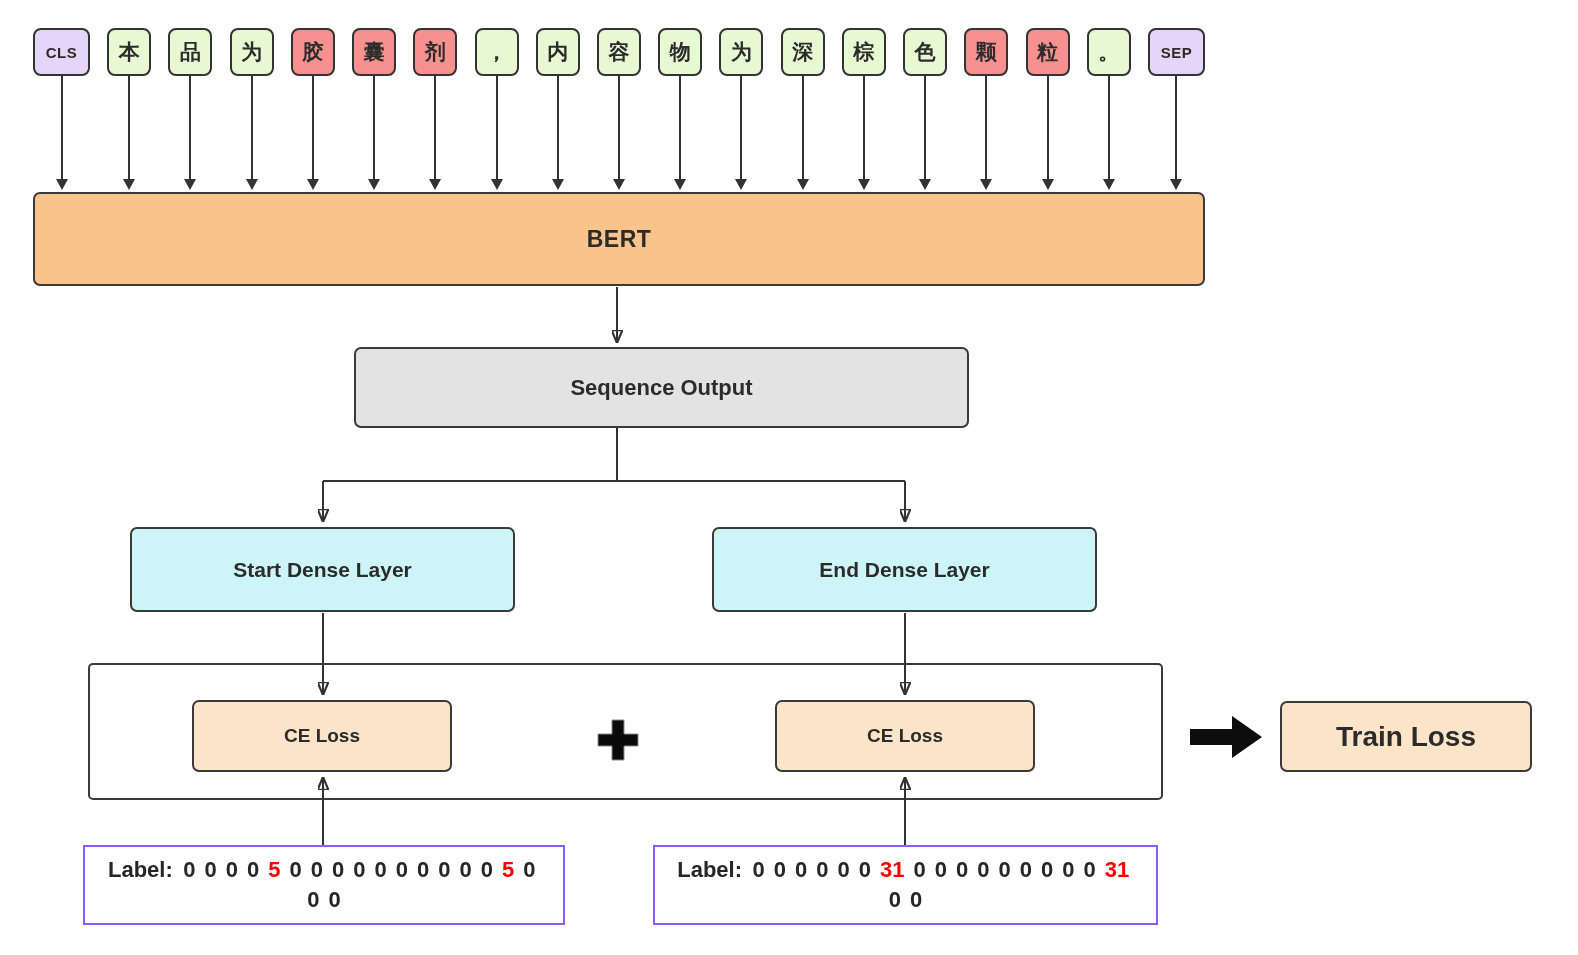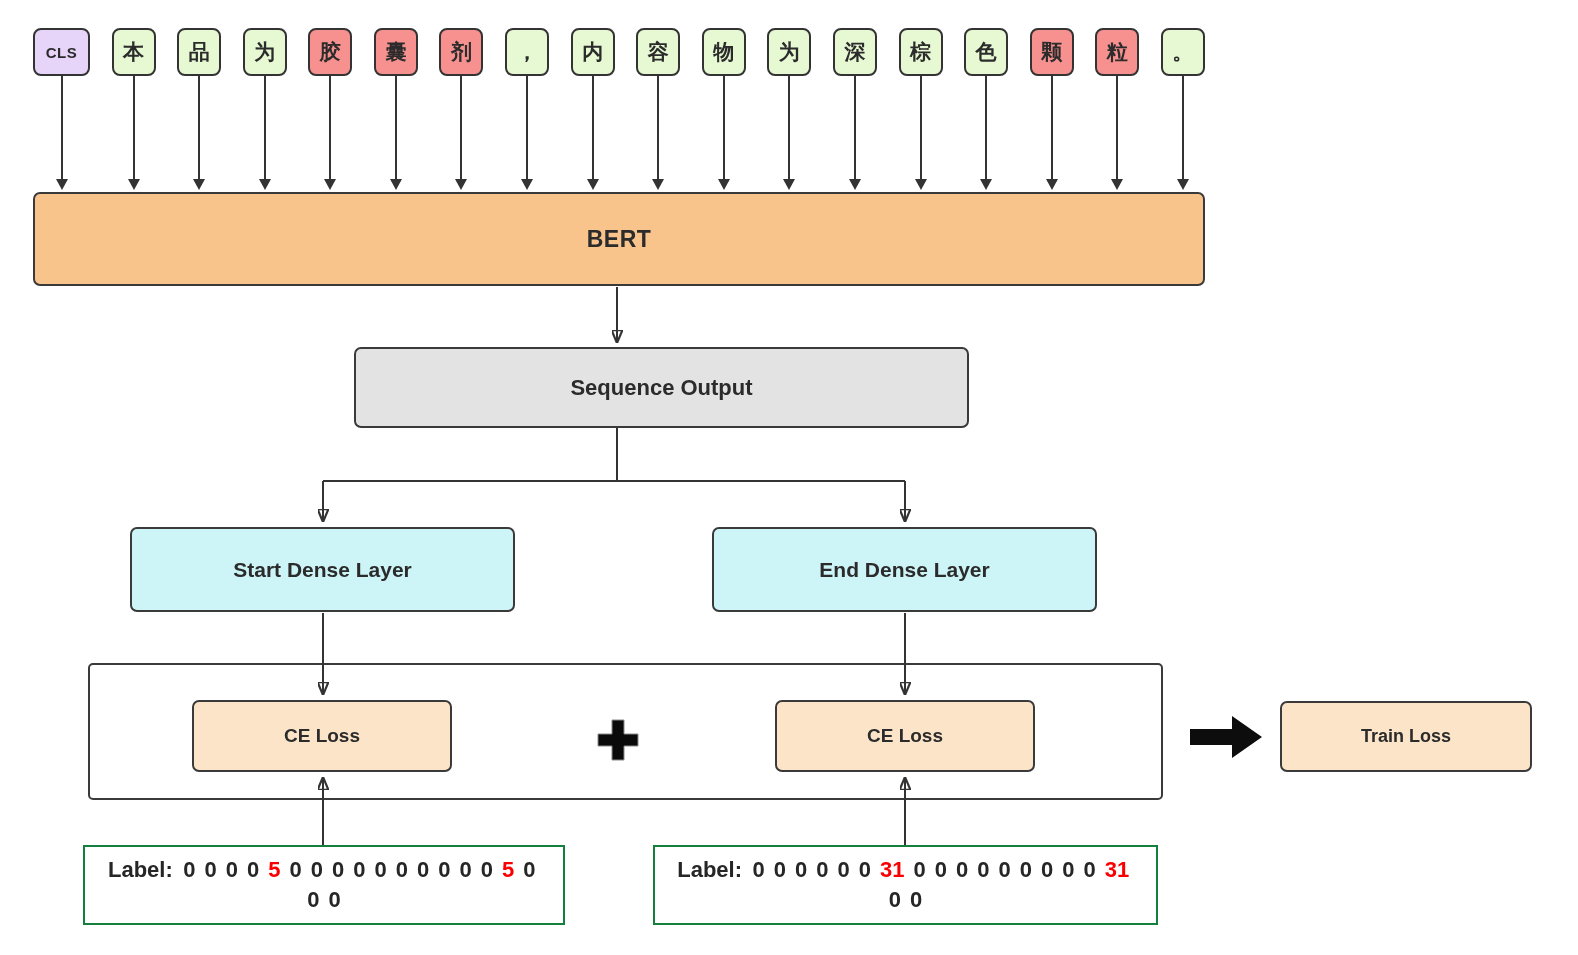--- a/index.html
+++ b/index.html
@@ -17,42 +17,42 @@
   .dense{width:385px;height:85px;top:527px;background:var(--dense-fill);font-size:21px;}
   .start-dense{left:130px;}
   .end-dense{left:712px;}
   .loss-container{
     position:absolute;left:88px;top:663px;width:1075px;height:137px;background:#fff;
     border:2px solid #3a3a3a;border-radius:5px;box-sizing:border-box;z-index:1;
   }
   .ce{width:260px;height:72px;top:700px;background:var(--loss-fill);font-size:19px;}
   .ce-start{left:192px;}
   .ce-end{left:775px;}
-  .train{left:1280px;top:701px;width:252px;height:71px;background:var(--loss-fill);font-size:18px;}
+  .train{left:1280px;top:701px;width:252px;height:71px;background:var(--loss-fill);font-size:28px;}
   .plus{position:absolute;left:595px;top:717px;width:46px;height:46px;z-index:3;}
   .big-arrow{position:absolute;left:1190px;top:714px;width:74px;height:46px;z-index:3;}
   .connectors{position:absolute;left:0;top:0;z-index:2;pointer-events:none;}
   .connectors path{stroke:#333;stroke-width:2;fill:none;}
 
   .token-row{position:absolute;left:33px;top:28px;width:1172px;display:flex;justify-content:space-between;z-index:3;}
   .token-cell{display:flex;flex-direction:column;align-items:center;height:162px;}
   .token-box{
     height:48px;display:flex;align-items:center;justify-content:center;
     border:2.5px solid #333;border-radius:8px;font-weight:bold;box-sizing:border-box;background:#fff;
   }
   .token-box.normal,.token-box.entity{width:44px;font-size:21px;}
   .token-box.special{width:57px;font-size:15px;letter-spacing:.5px;}
   .token-box.normal{background:var(--normal-token-fill);}
   .token-box.entity{background:var(--entity-token-fill);}
   .token-box.special{background:var(--special-token-fill);text-align:center;}
   .token-stem{width:2px;flex:1;background:#333;}
   .token-head{width:0;height:0;border:6px solid transparent;border-bottom:none;border-top:11px solid #333;}
 
   .label-box{
-    position:absolute;top:845px;height:80px;background:#fff;border:2px solid #15803d;
+    position:absolute;top:845px;height:80px;background:#fff;border:2px solid #8b5cf6;
     display:flex;flex-direction:column;align-items:center;justify-content:center;
     font-weight:bold;font-size:22px;z-index:3;box-sizing:border-box;color:#262626;
   }
   .label-start{left:83px;width:482px;}
   .label-end{left:653px;width:505px;}
   .label-line{line-height:30px;white-space:nowrap;}
   .label-prefix{margin-right:6px;}
   .vals span{margin:0 4.5px;}
   .vals span.hl{color:var(--highlight-text);}
 </style>
@@ -161,20 +161,25 @@
       <div class="token-cell">
         <div class="token-box entity">粒</div>
         <div class="token-stem"></div>
         <div class="token-head"></div>
       </div>
       <div class="token-cell">
         <div class="token-box normal">。</div>
         <div class="token-stem"></div>
         <div class="token-head"></div>
       </div>
+      <div class="token-cell">
+        <div class="token-box special">SEP</div>
+        <div class="token-stem"></div>
+        <div class="token-head"></div>
+      </div>
     </div>
 
   <div class="box bert">BERT</div>
   <div class="box seq">Sequence Output</div>
   <div class="box dense start-dense">Start Dense Layer</div>
   <div class="box dense end-dense">End Dense Layer</div>
 
   <div class="loss-container"></div>
   <div class="box ce ce-start">CE Loss</div>
   <div class="box ce ce-end">CE Loss</div>

